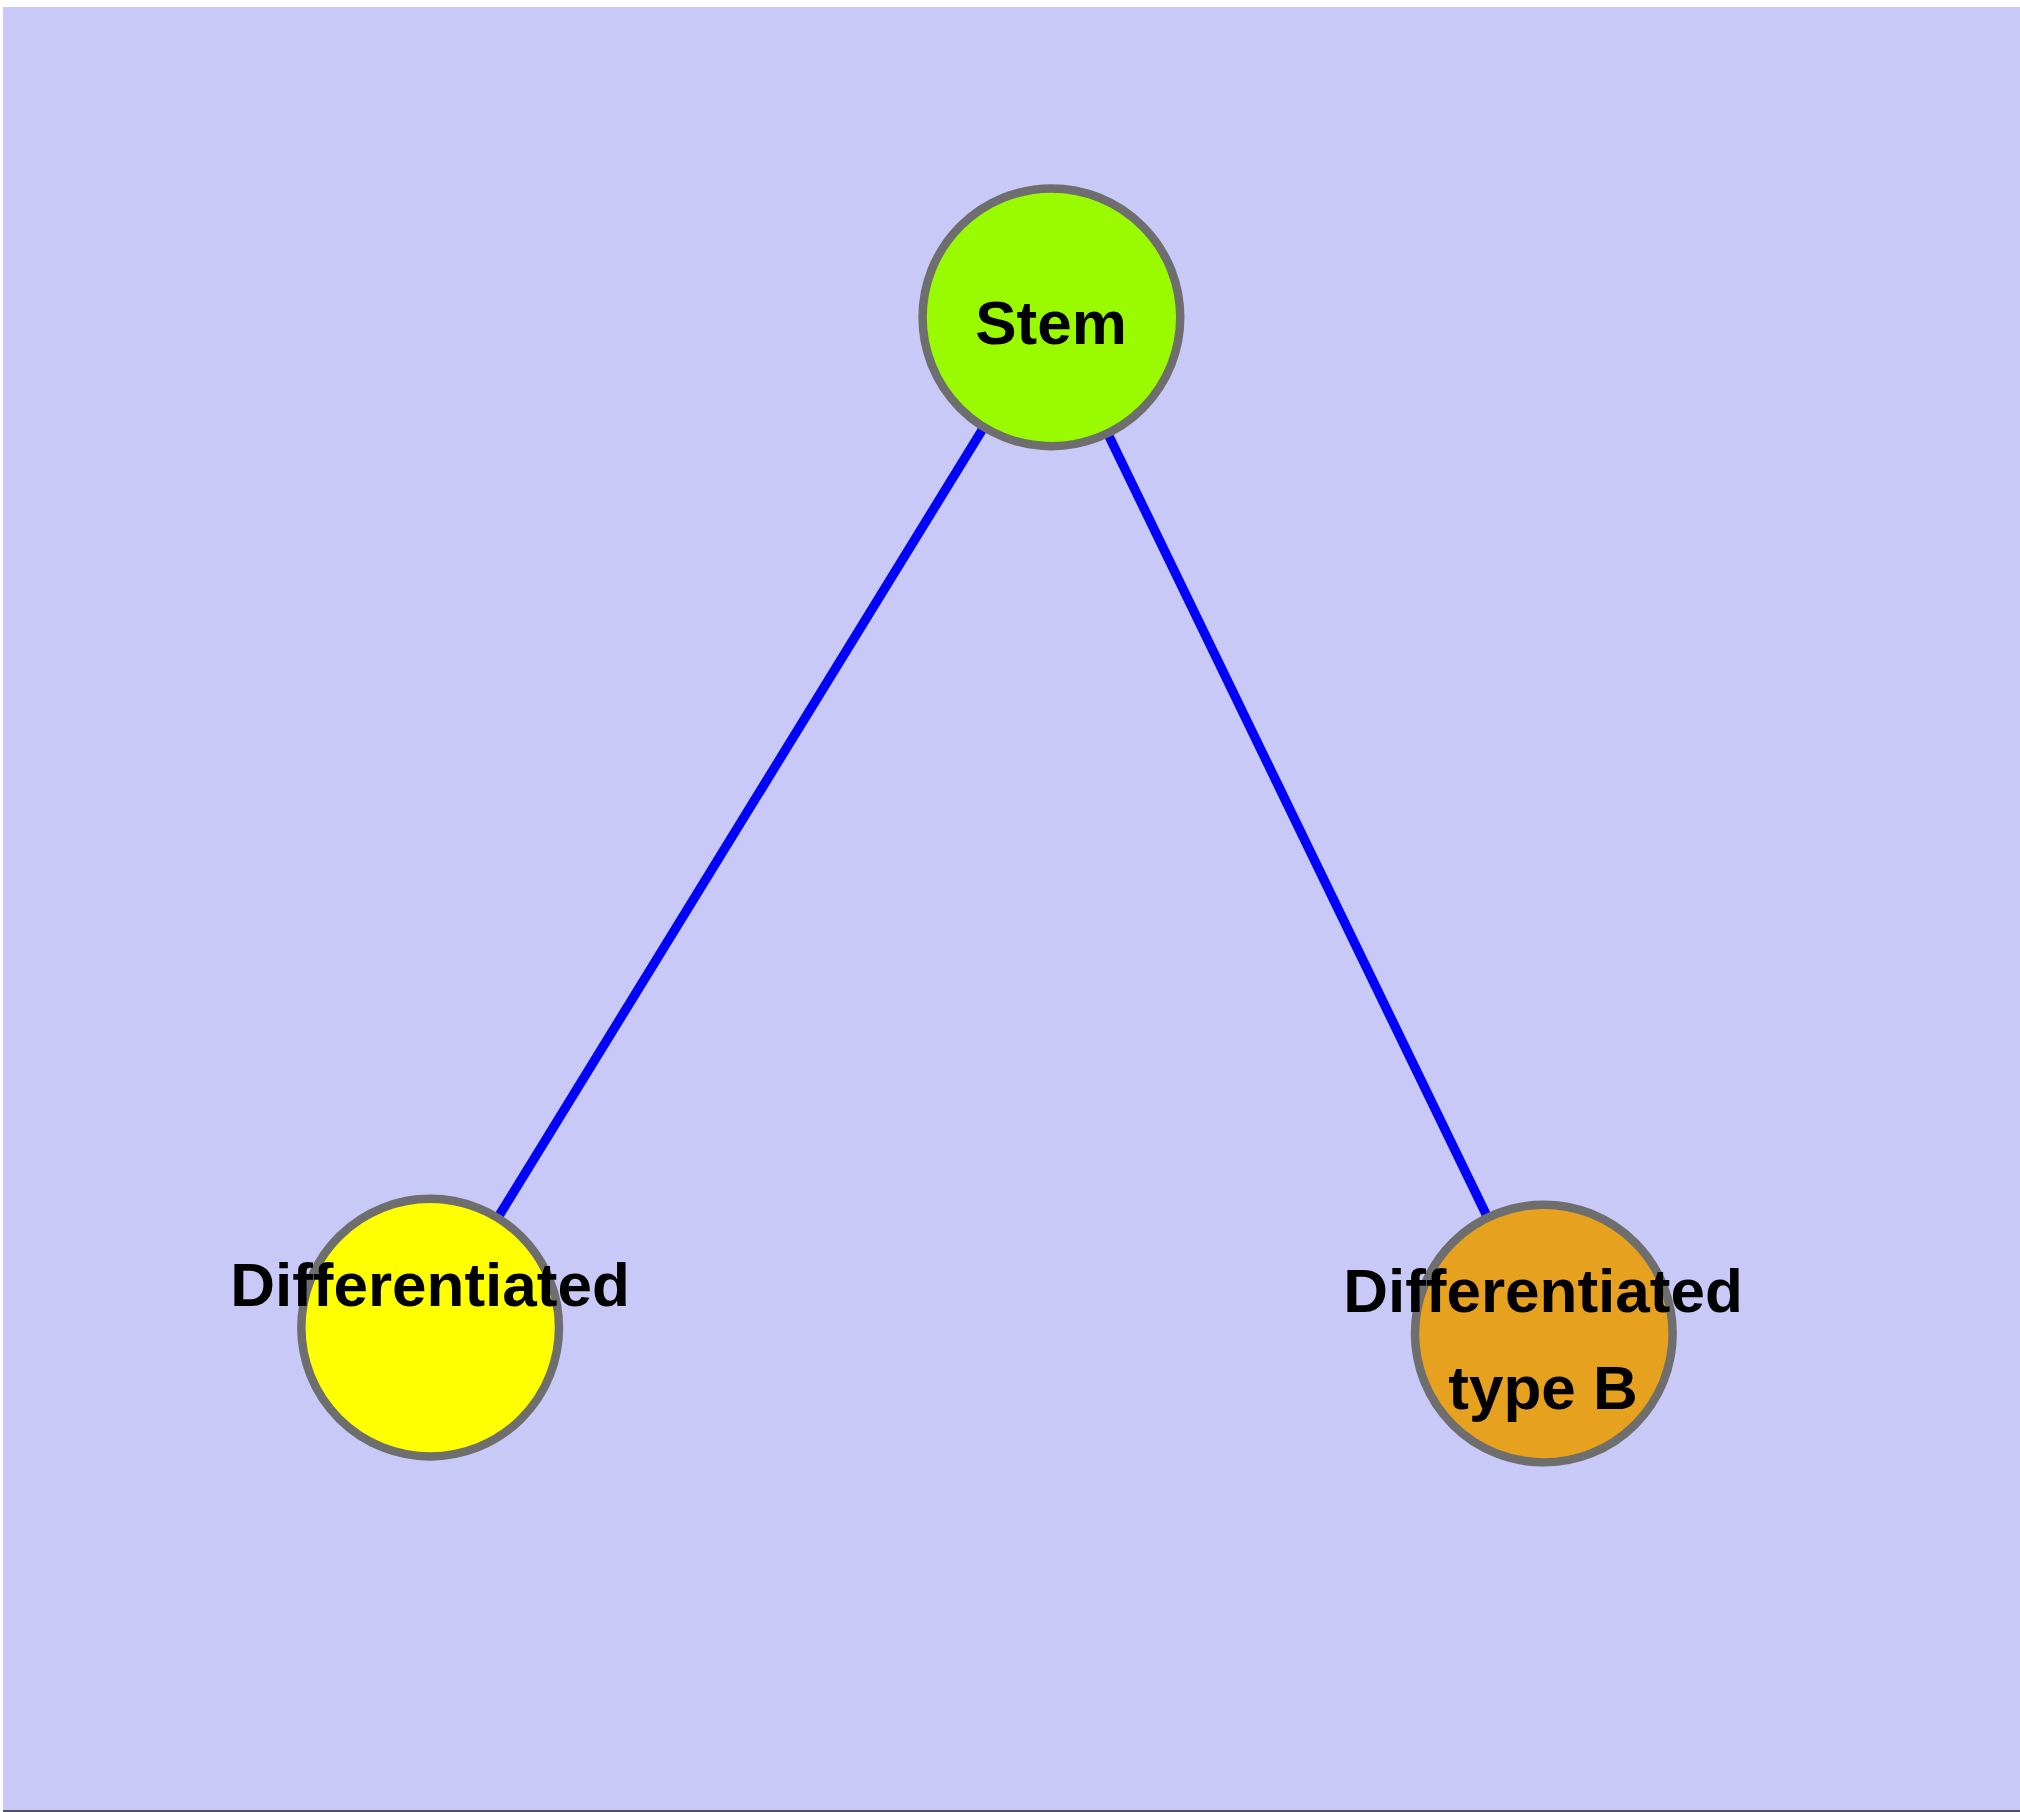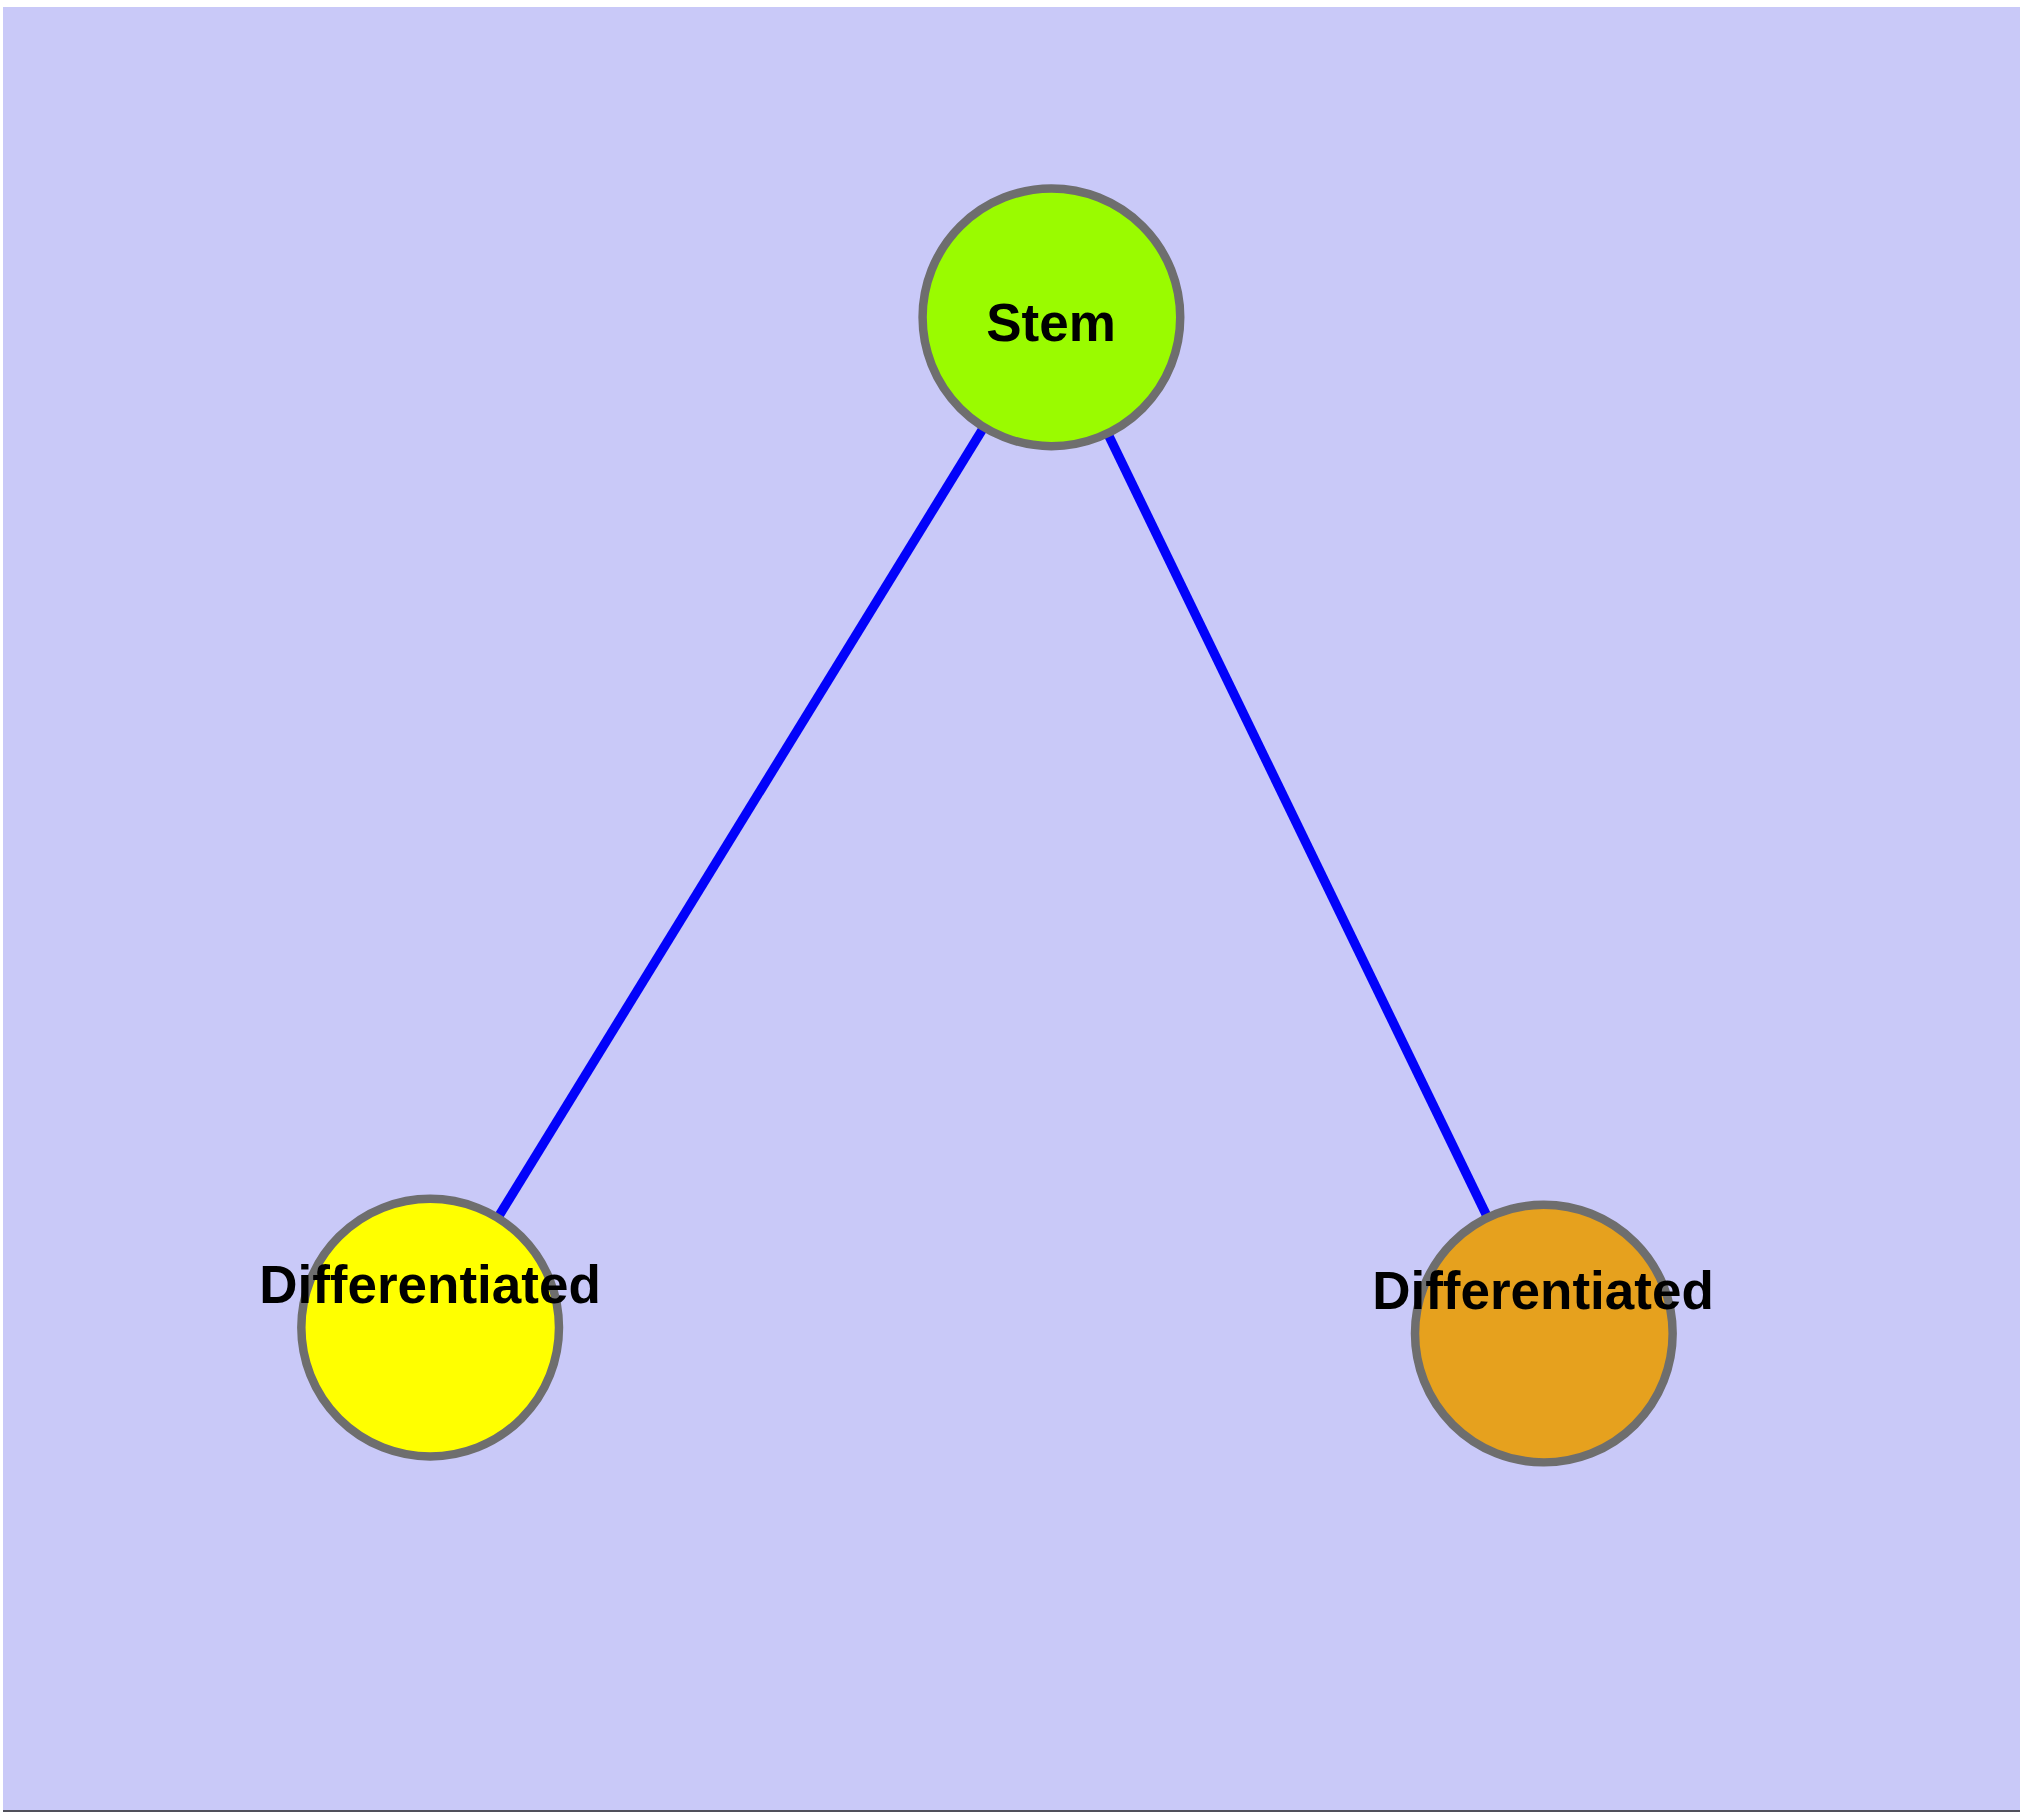--- a/index.html
+++ b/index.html
@@ -27,21 +27,21 @@
     width: 100%;
     height: 100%;
     display: block;
   }
   .node-label {
     position: absolute;
     width: 763px;
     margin: 0;
     text-align: center;
     font-weight: bold;
-    font-size: 53px;
+    font-size: 62px;
     line-height: 97px;
     color: #000000;
     letter-spacing: 0px;
     white-space: nowrap;
     pointer-events: none;
   }
   .node-label span { display: block; }
 </style>
 </head>
 <body>
@@ -58,15 +58,16 @@
   <div class="node-label" style="left: 667px; top: 267px; color: rgb(0, 0, 0);">
     <span>Stem</span>
   </div>
 
   <div class="node-label" style="left: 46px; top: 1229px; color: rgb(0, 0, 0);">
     <span>Differentiated</span>
   </div>
 
   <div class="node-label" style="left: 1159px; top: 1235px; color: rgb(0, 0, 0);">
     <span>Differentiated</span>
+    <span>type B</span>
   </div>
 </div>
 
 
 </body></html>

